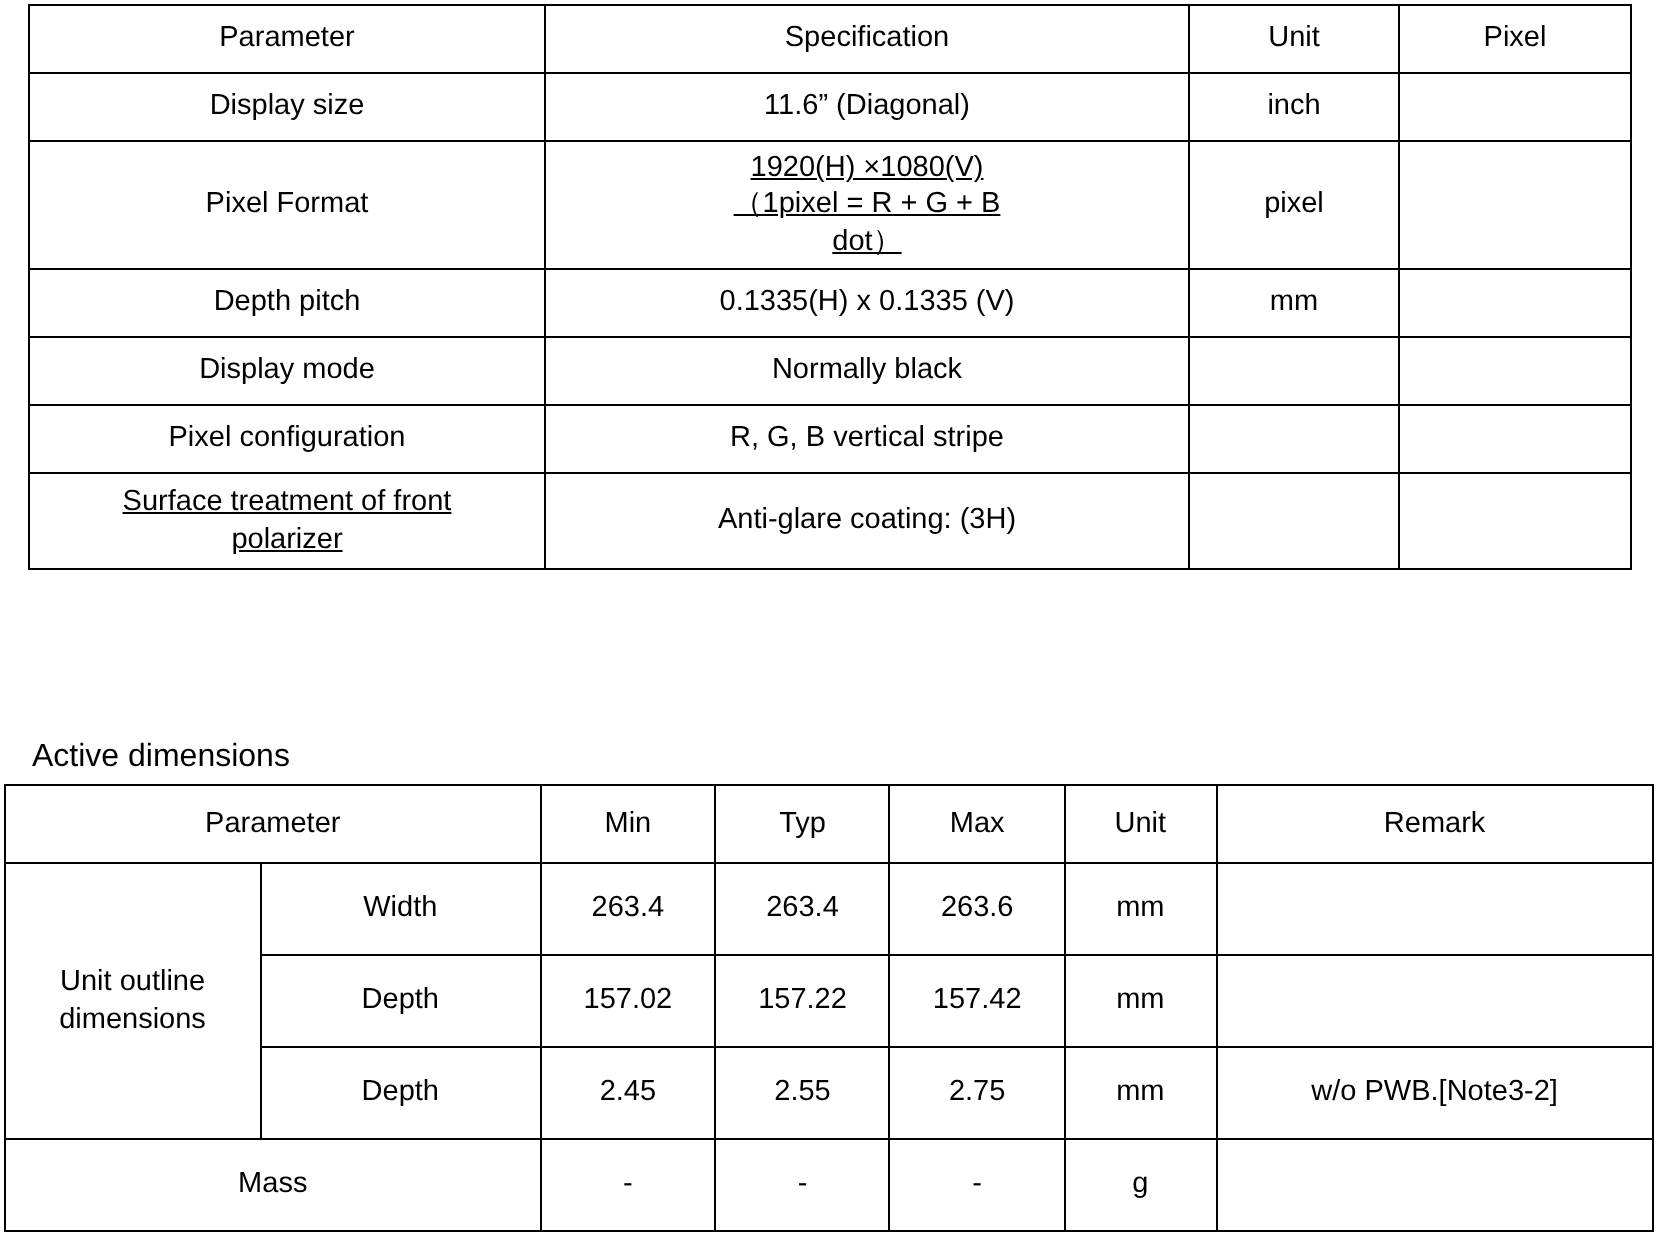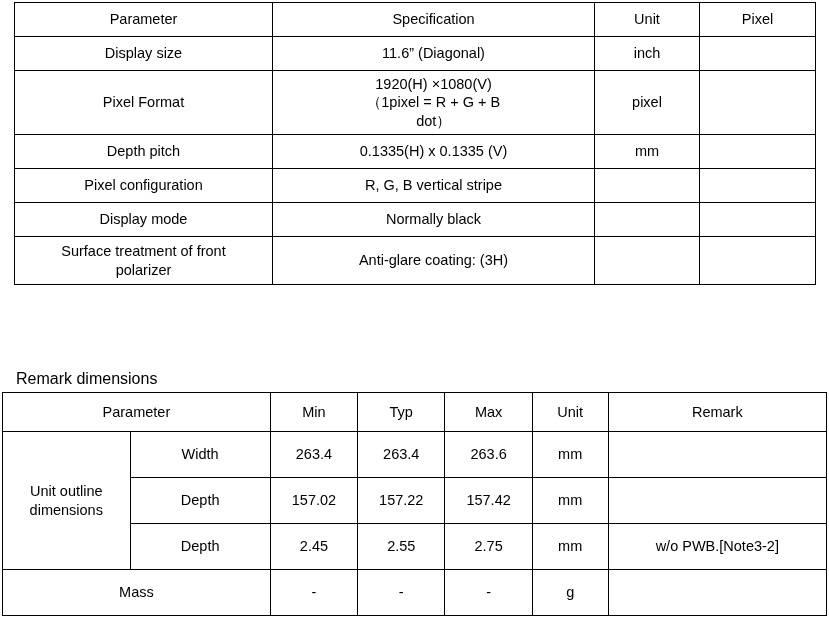--- a/index.html
+++ b/index.html
@@ -48,20 +48,21 @@
   #table-general col.c1 { width: 322px; }
   #table-general col.c2 { width: 105px; }
   #table-general col.c3 { width: 116px; }
 
   #table-general tr { height: 34px; }
   #table-general tr.tall { height: 64px; }
   #table-general tr.tall2 { height: 48px; }
 
   .multiline {
     white-space: pre-line;
+    text-decoration: underline;
   }
 
   
   #outline-heading {
     position: absolute;
     left: 16px;
     top: 369px;
     font-size: 16px;
     line-height: 1.2;
   }
@@ -122,44 +123,44 @@
       </tr>
 
       <tr>
         <td>Depth pitch</td>
         <td>0.1335(H) x 0.1335 (V)</td>
         <td>mm</td>
         <td></td>
       </tr>
 
       <tr>
+        <td>Display mode</td>
+        <td>Normally black</td>
+        <td></td>
+        <td></td>
+      </tr>
+
+      <tr>
         <td>Pixel configuration</td>
         <td>R, G, B vertical stripe</td>
-        <td></td>
-        <td></td>
-      </tr>
-
-      <tr>
-        <td>Display mode</td>
-        <td>Normally black</td>
         <td></td>
         <td></td>
       </tr>
 
       <tr class="tall2">
         <td class="multiline">Surface treatment of front
 polarizer</td>
         <td>Anti-glare coating: (3H)</td>
         <td></td>
         <td></td>
       </tr>
     </tbody>
   </table>
 
-  <div id="outline-heading">Remark dimensions</div>
+  <div id="outline-heading">Active dimensions</div>
 
   <table class="spec" id="table-outline">
     <colgroup>
       <col class="o0">
         <col class="o1">
         <col class="o2">
         <col class="o3">
         <col class="o4">
         <col class="o5">
         <col class="o6">

